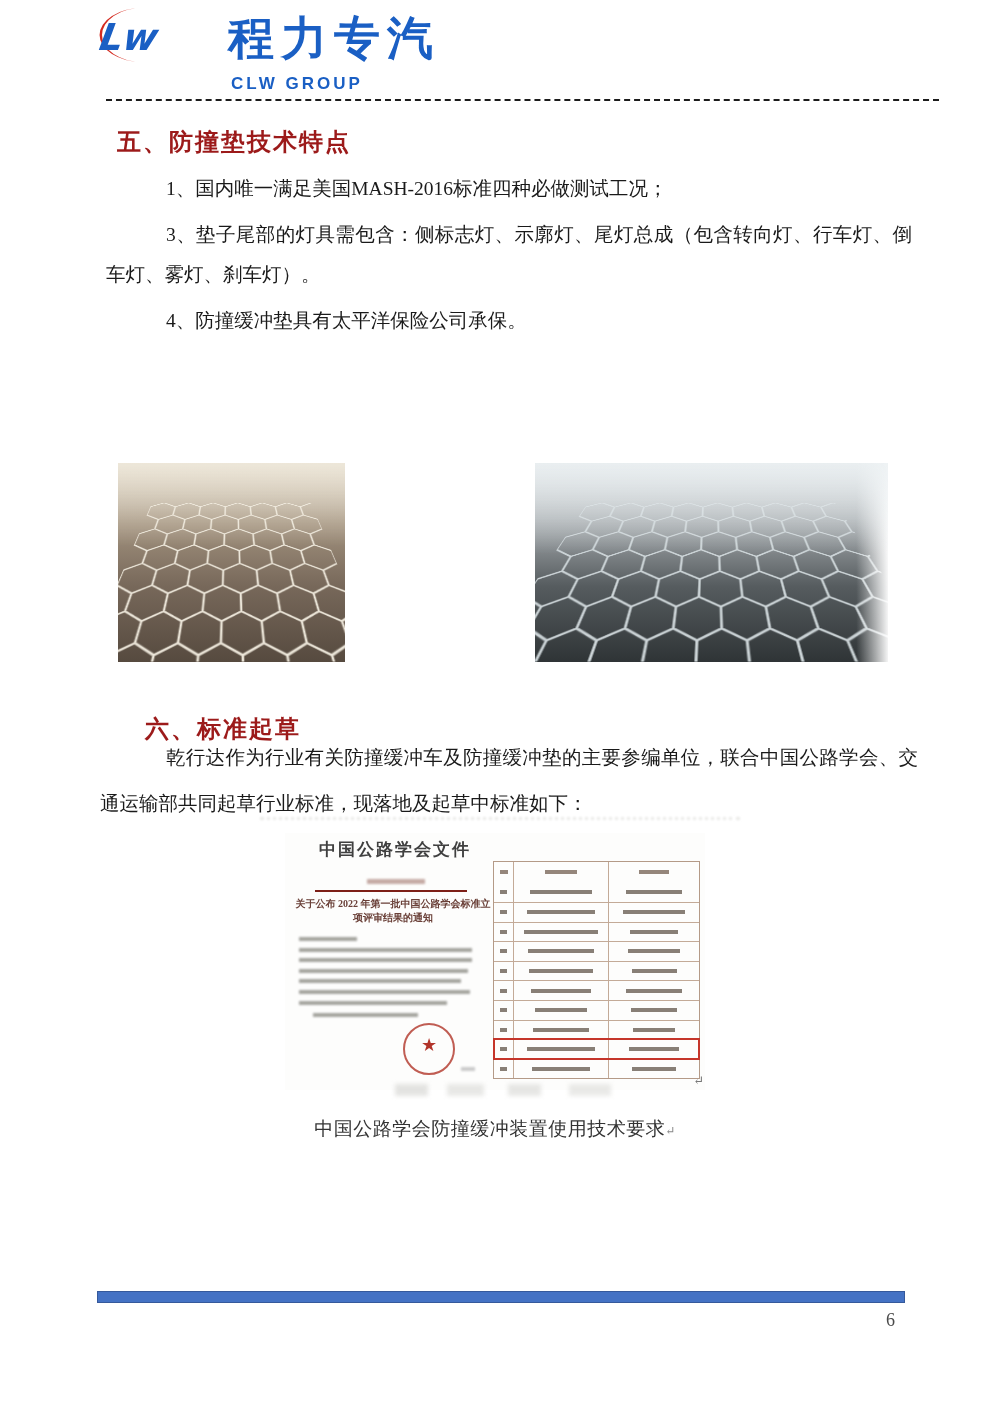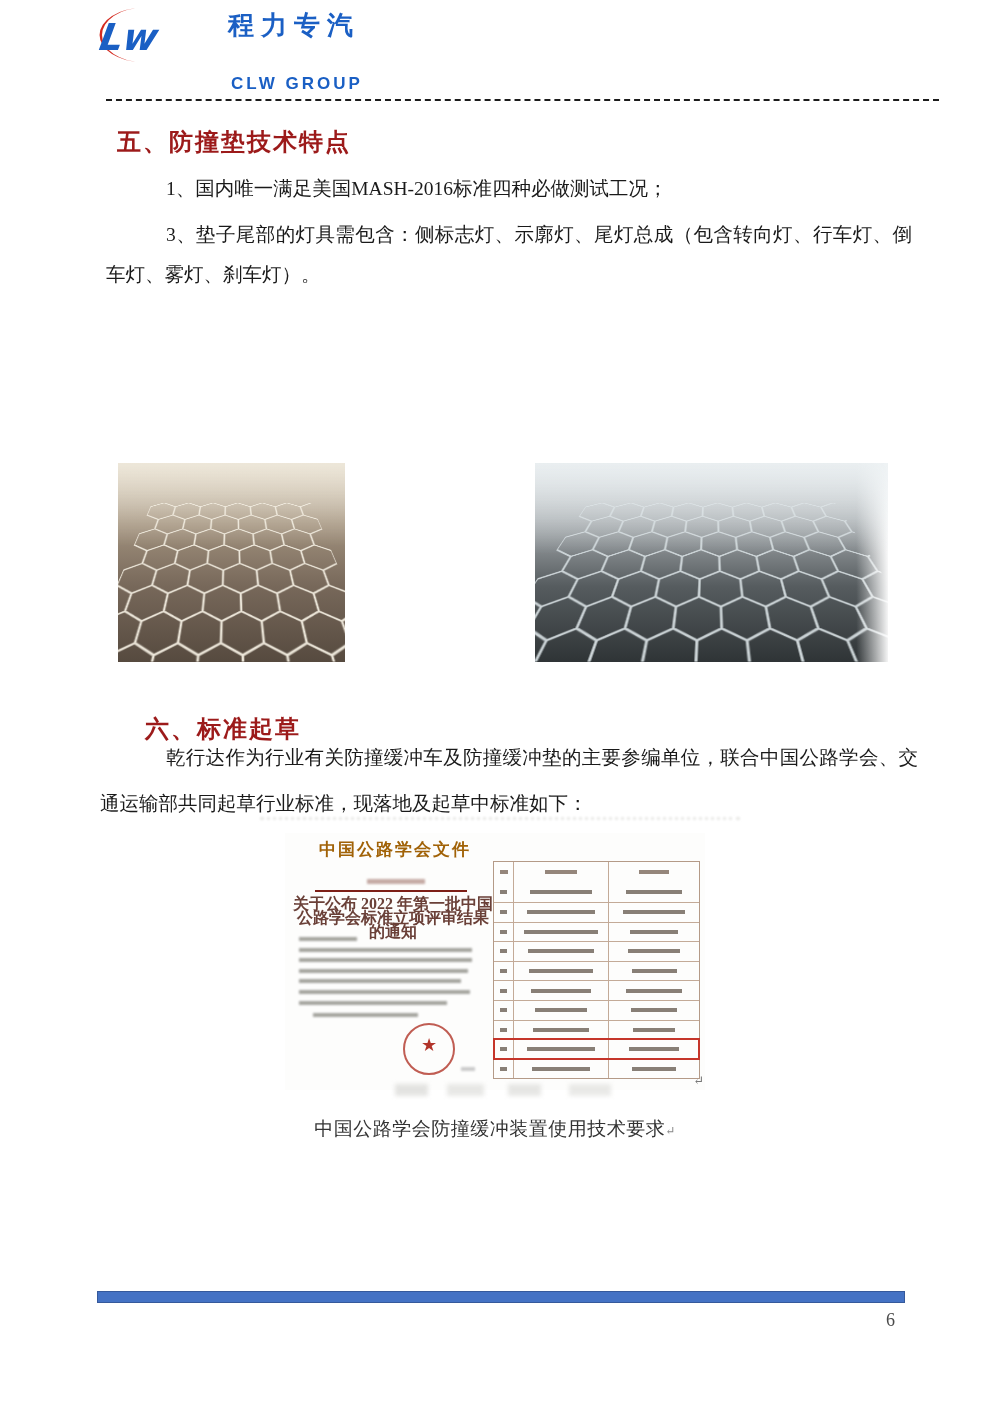--- a/index.html
+++ b/index.html
@@ -2,21 +2,21 @@
 <html><head>
 <meta charset="utf-8">
 <style>
   html,body{margin:0;padding:0;background:#ffffff;}
   #page{position:relative;width:1000px;height:1415px;background:#ffffff;overflow:hidden;
         font-family:"Liberation Serif","DejaVu Serif",serif;color:#1a1a1a;}
 
   
   .logo-svg{position:absolute;left:64px;top:4px;width:158px;height:62px;}
   .brand-cn{position:absolute;left:228px;top:8px;font-family:"Liberation Sans","DejaVu Sans",sans-serif;
-            font-weight:800;font-size:26px;letter-spacing:7px;color:#1A5FC4;}
+            font-weight:800;font-size:46px;letter-spacing:7px;color:#1A5FC4;}
   .brand-en{position:absolute;left:231px;top:46px;font-family:"Liberation Sans","DejaVu Sans",sans-serif;
             font-weight:800;font-size:17px;letter-spacing:3px;color:#1A5FC4;margin-top:28px;}
   .division{position:absolute;left:64px;top:64px;font-family:"Liberation Sans","DejaVu Sans",sans-serif;
             font-weight:800;font-size:27px;letter-spacing:17px;color:#1762BF;}
   .slogan{position:absolute;left:575px;top:42px;font-weight:700;font-size:30px;
           letter-spacing:2px;color:#2E74B5;}
   .dashed-rule{position:absolute;left:106px;top:99px;width:833px;height:0;
                border-top:2px dashed #1c1c1c;}
 
   
@@ -43,26 +43,26 @@
   .hc-haze{position:absolute;inset:0;pointer-events:none;}
   #photo-left .hc-haze{background:linear-gradient(180deg,rgba(245,240,228,.75),rgba(245,240,228,0) 42%);}
   #photo-right .hc-haze{background:linear-gradient(180deg,rgba(235,240,242,.85),rgba(235,240,242,0) 46%),
                         linear-gradient(270deg,rgba(255,255,255,.95) 0,rgba(255,255,255,0) 9%);}
 
   
   .doc-fig{position:absolute;left:285px;top:833px;width:420px;height:257px;background:#fdfdfc;}
   .ghost-top{position:absolute;left:-25px;top:-16px;width:480px;border-top:3px dotted #d8d8d4;
              filter:blur(1.2px);opacity:.55;}
   .letterhead{position:absolute;left:30px;top:5px;width:160px;text-align:center;
-              font-weight:700;font-size:17px;letter-spacing:2px;color:#a16207;filter:blur(.3px);}
+              font-weight:700;font-size:17px;letter-spacing:2px;color:#404040;filter:blur(.3px);}
   .doc-no{position:absolute;left:82px;top:46px;width:58px;height:5px;background:#b49088;
           filter:blur(1px);opacity:.75;}
   .lh-rule{position:absolute;left:30px;top:57px;width:152px;height:2px;background:#7d1f17;}
   .notice-title{position:absolute;left:8px;top:64px;width:200px;text-align:center;font-weight:700;
-                font-size:16px;line-height:14px;color:#6a4038;filter:blur(.35px);}
+                font-size:10px;line-height:14px;color:#6a4038;filter:blur(.35px);}
   .body-lines{position:absolute;left:14px;top:104px;width:180px;}
   .body-lines .bl{height:4px;background:#96958f;filter:blur(.8px);opacity:.85;margin-bottom:6.6px;}
   .seal{position:absolute;left:118px;top:190px;width:48px;height:48px;border-radius:50%;
         border:2.5px solid rgba(176,52,40,.8);filter:blur(.4px);}
   .seal .star{position:absolute;left:0;right:0;top:11px;text-align:center;font-size:18px;
               color:#B2342A;line-height:1;}
   .seal-note{position:absolute;left:176px;top:234px;width:14px;height:4px;background:#aaa;
              filter:blur(.8px);opacity:.6;}
 
   .doc-table{position:absolute;left:208px;top:28px;width:205px;border:1px solid #b49a87;}
@@ -102,20 +102,21 @@
     </g>
   </svg>
   <div class="brand-cn">程力专汽</div>
   <div class="brand-en">CLW GROUP</div>
   <div class="dashed-rule"></div>
 
   <div class="sec-title" id="sec5-title">五、防撞垫技术特点</div>
   <div class="feature-list">
     <p>1、国内唯一满足美国MASH-2016标准四种必做测试工况；</p>
     <p>3、垫子尾部的灯具需包含：侧标志灯、示廓灯、尾灯总成（包含转向灯、行车灯、倒车灯、雾灯、刹车灯）。</p>
+    <p>4、防撞缓冲垫具有太平洋保险公司承保。</p>
   </div>
 
   <div class="photo" id="photo-left">
     <div class="hc-base"></div>
     <div class="hc-persp">
       <svg viewBox="0 0 360 360" preserveAspectRatio="none">
         <defs>
           <pattern id="hexL" width="34.64" height="60" patternUnits="userSpaceOnUse" patternTransform="scale(1.6)">
             <path d="M17.32 0L34.64 10V30L17.32 40L0 30V10ZM17.32 40V60" fill="none" stroke="#ece6d9" stroke-width="2"></path>
           </pattern>

